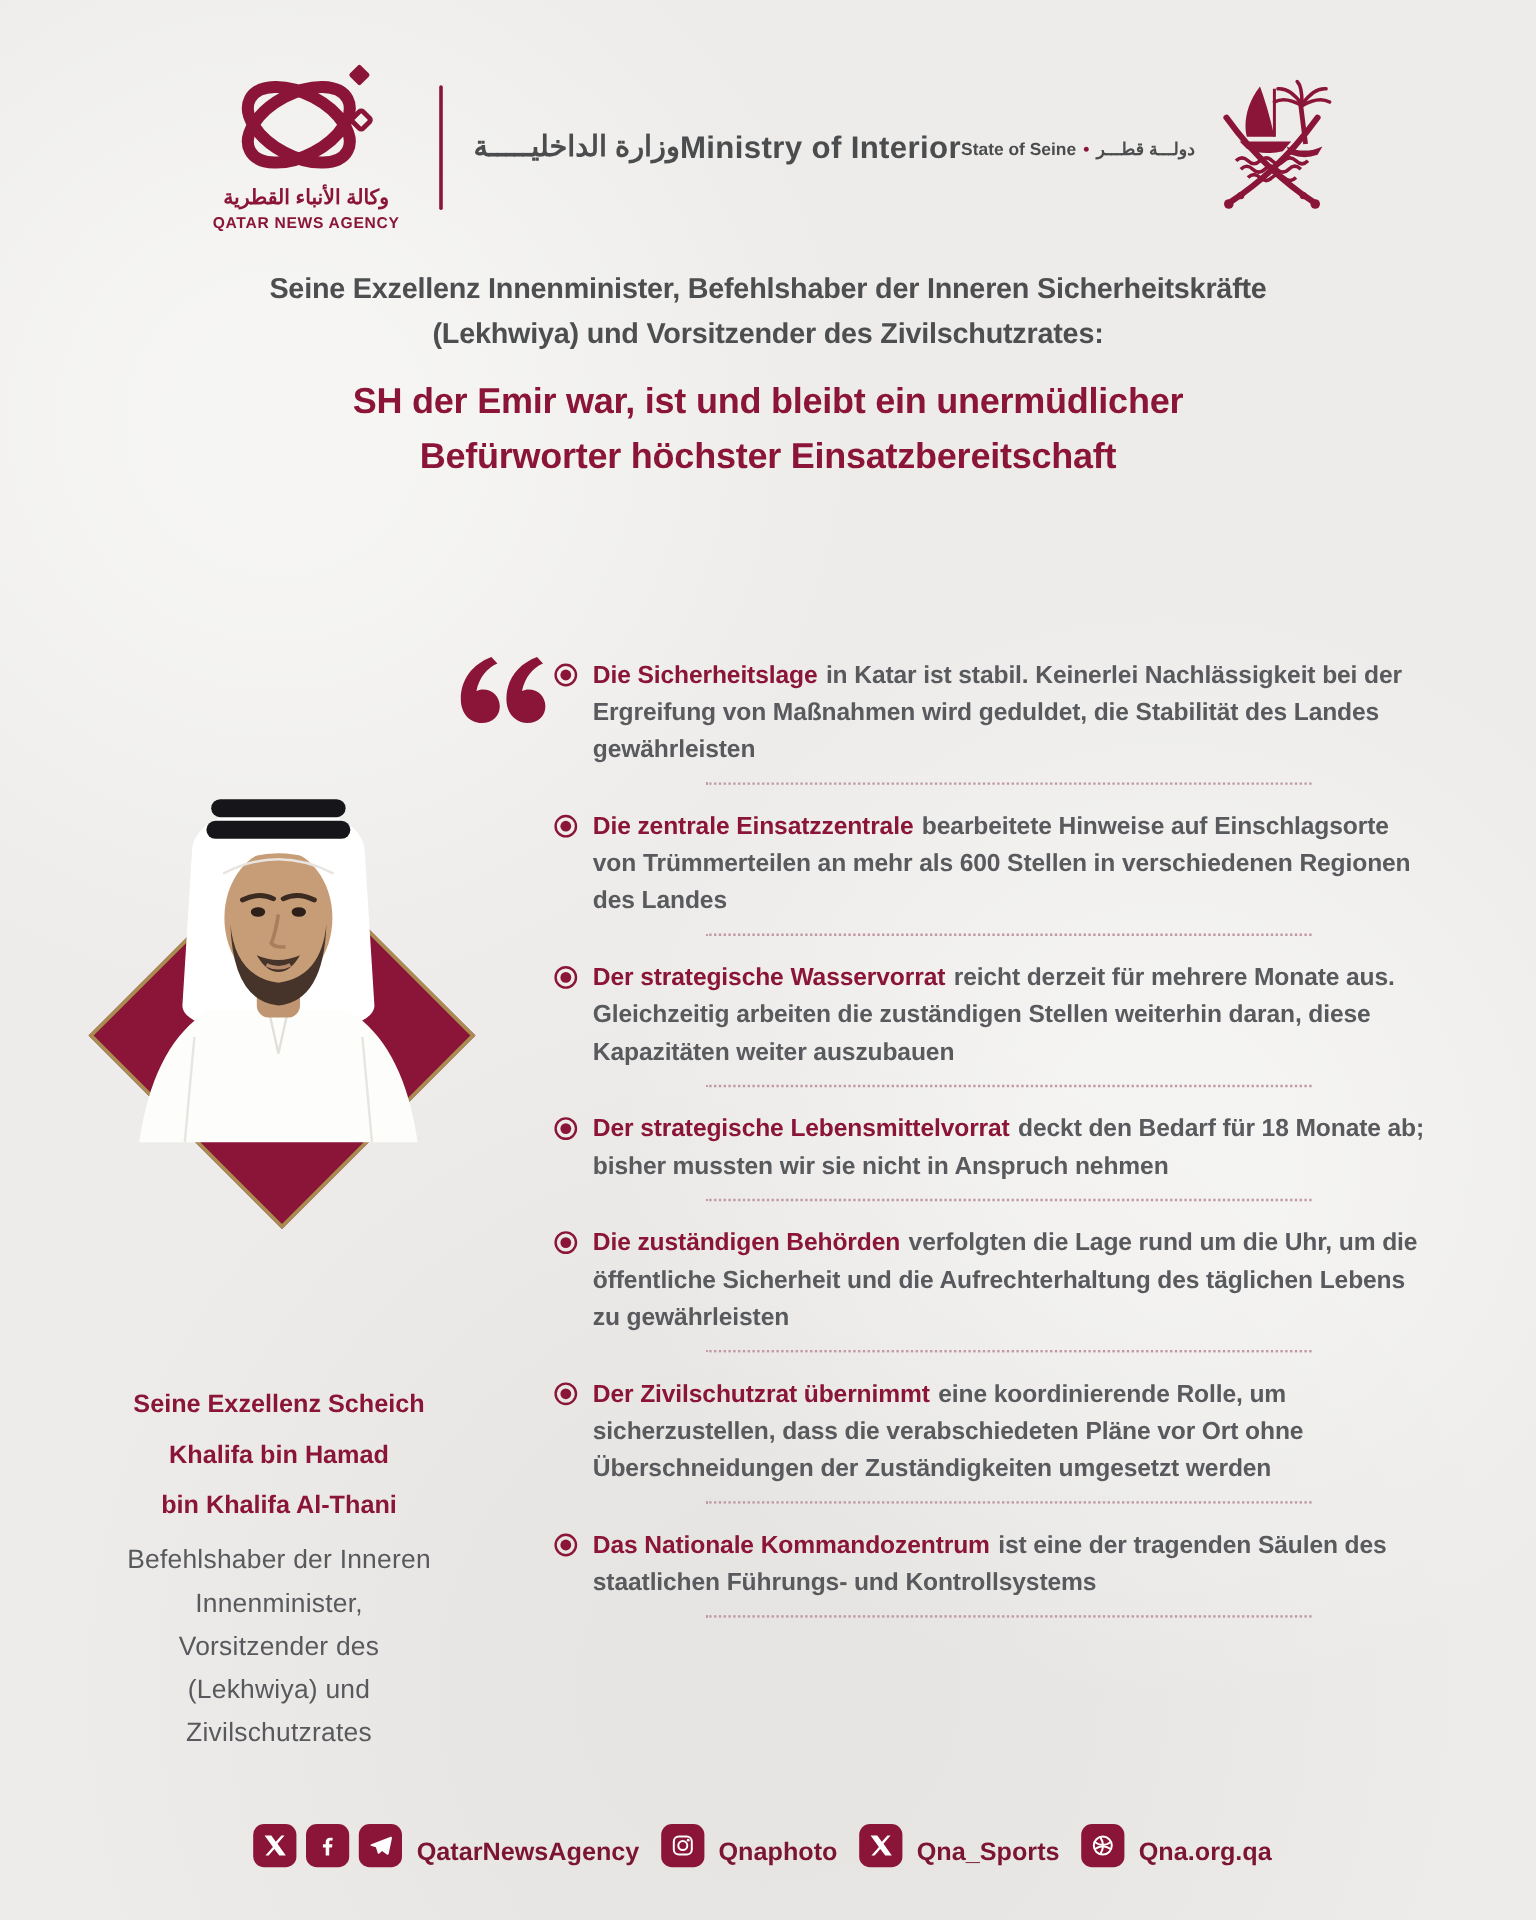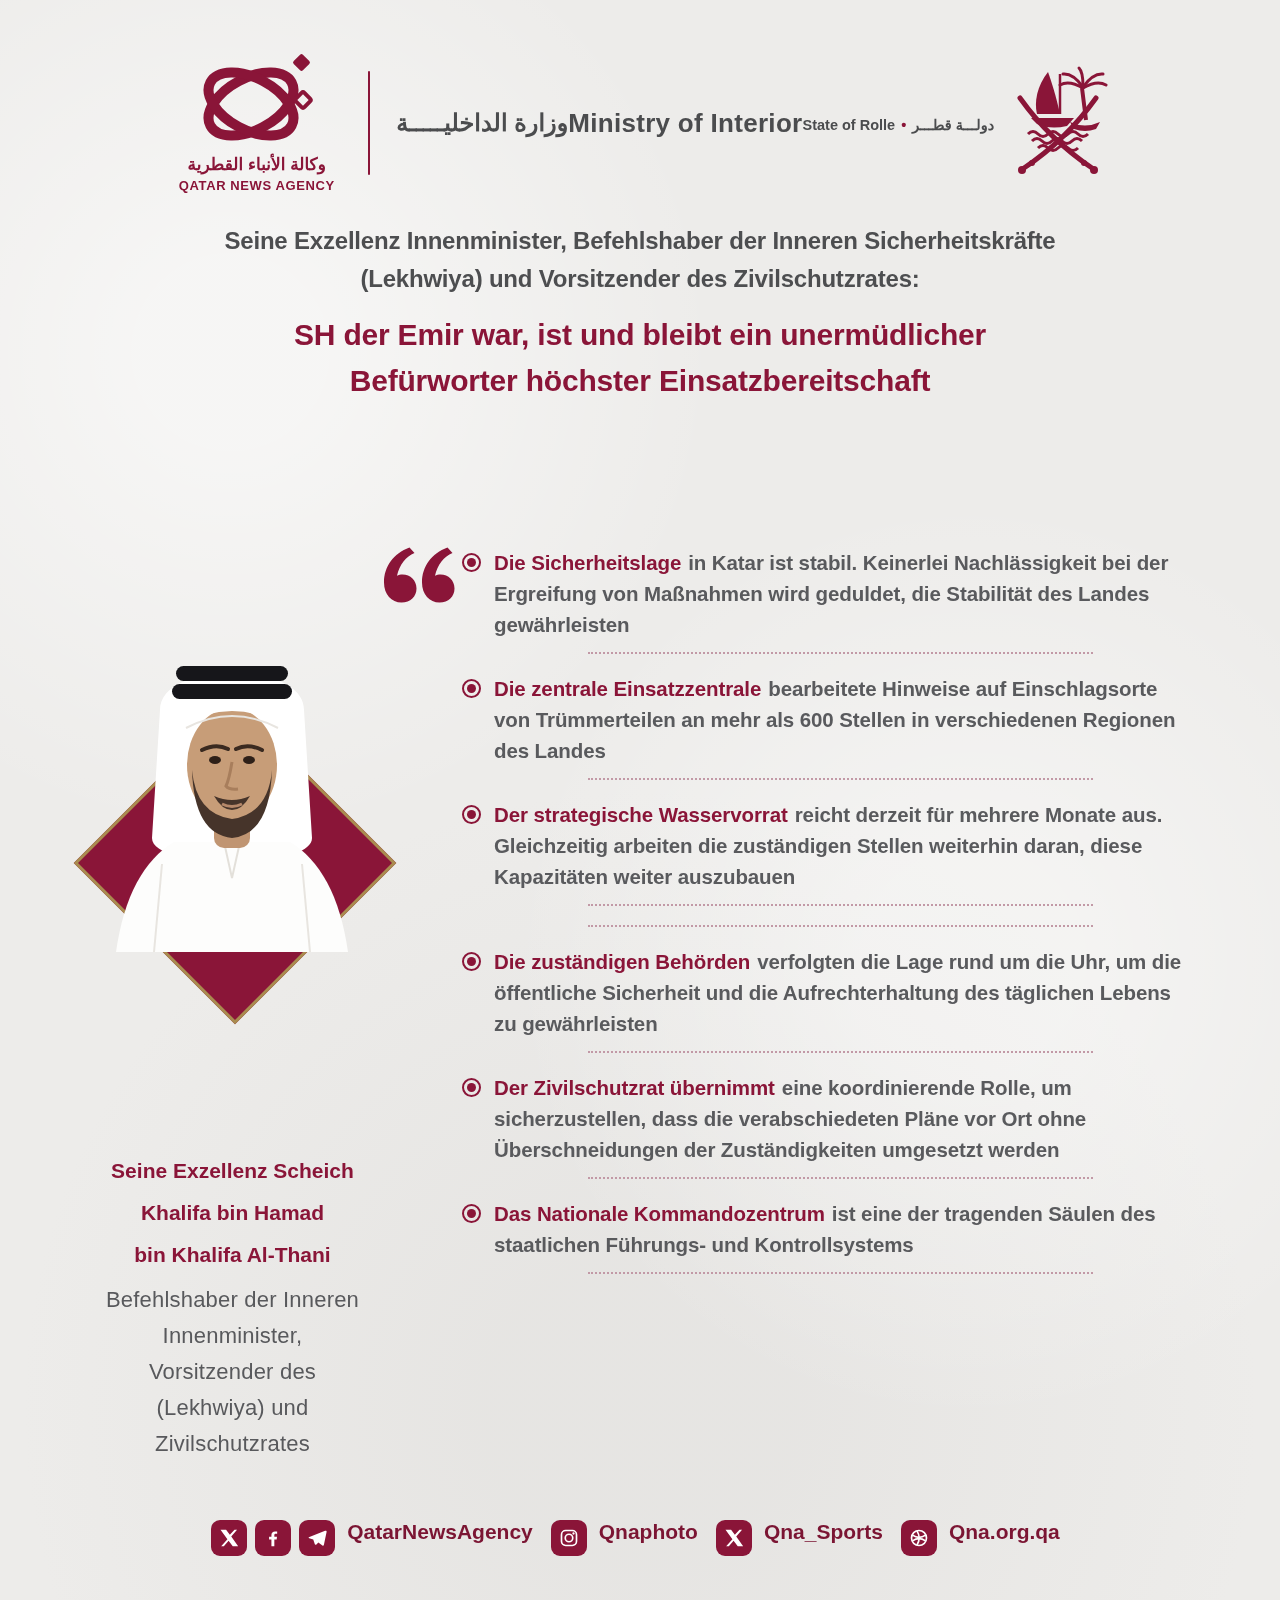--- a/index.html
+++ b/index.html
@@ -48,21 +48,21 @@
   .quote-mark{position:absolute;left:379px;top:545px;}
   .quotes{position:absolute;left:462px;top:547px;width:728px;}
   .quote-item{display:flex;gap:13px;}
   .bullet{flex:0 0 auto;width:15px;height:15px;border:2.5px solid #8A1538;border-radius:50%;
     margin-top:6px;display:flex;align-items:center;justify-content:center;}
   .bullet .dot{width:9px;height:9px;border-radius:50%;background:#8A1538;}
   .q-text{font-size:20.5px;font-weight:bold;color:#595a5d;line-height:31px;letter-spacing:-.1px;}
   .q-lead{color:#8A1538;margin-right:7px;}
   .sep{border-bottom:2px dotted #c299a6;width:505px;margin:12px 0 19px 126px;height:0;}
   
-  .footer{position:absolute;top:1520px;left:0;right:0;display:flex;justify-content:center;align-items:flex-start;gap:9px;}
+  .footer{position:absolute;top:1520px;left:0;right:0;display:flex;justify-content:center;align-items:flex-end;gap:9px;}
   .chip{width:36px;height:36px;border-radius:9px;background:#8A1538;display:flex;align-items:center;justify-content:center;}
   .handle{font-size:21px;font-weight:bold;color:#7b1533;margin:0 9px 0 3px;white-space:nowrap;}
   .chip-group{display:flex;gap:8px;align-items:center;}
 </style>
 </head>
 <body>
 <div id="app">
 
   <div class="header">
     <div class="qna-block">
@@ -78,21 +78,21 @@
       <div class="qna-en">QATAR NEWS AGENCY</div>
     </div>
 
     <div class="v-divider"></div>
 
     <div class="moi-block">
       <div class="moi-text">
         <div class="moi-ar">وزارة الداخليـــــة</div>
         <div class="moi-en">Ministry of Interior</div>
         <div class="moi-state">
-          <span>State of Rolle</span>
+          <span>State of Seine</span>
           <span style="color:#8A1538;">•</span>
           <span>دولـــة قطـــر</span>
         </div>
       </div>
       <svg width="100" height="118" viewBox="0 0 100 118">
 
         <path d="M40 8 C29 22 26 38 29 50 L52 50 C48 32 44 19 40 8 Z" fill="#8A1538"></path>
         <line x1="52" y1="10" x2="52" y2="50" stroke="#8A1538" stroke-width="2.5"></line>
         <path d="M23 54 L66 54 L59 62 Q42 66 29 60 Z" fill="#8A1538"></path>
 
@@ -206,20 +206,26 @@
       <div class="q-text"><span class="q-lead">Die zentrale Einsatzzentrale</span><span>bearbeitete Hinweise auf Einschlagsorte von Trümmerteilen an mehr als 600 Stellen in verschiedenen Regionen des Landes</span></div>
     </div>
     <div class="sep"></div>
     <div class="quote-item">
       <span class="bullet">
           <span class="dot"></span>
         </span>
       <div class="q-text"><span class="q-lead">Der strategische Wasservorrat</span><span>reicht derzeit für mehrere Monate aus. Gleichzeitig arbeiten die zuständigen Stellen weiterhin daran, diese Kapazitäten weiter auszubauen</span></div>
     </div>
     <div class="sep"></div>
+    <div class="quote-item">
+      <span class="bullet">
+          <span class="dot"></span>
+        </span>
+      <div class="q-text"><span class="q-lead">Der strategische Lebensmittelvorrat</span><span>deckt den Bedarf für 18 Monate ab; bisher mussten wir sie nicht in Anspruch nehmen</span></div>
+    </div>
     <div class="sep"></div>
     <div class="quote-item">
       <span class="bullet">
           <span class="dot"></span>
         </span>
       <div class="q-text"><span class="q-lead">Die zuständigen Behörden</span><span>verfolgten die Lage rund um die Uhr, um die öffentliche Sicherheit und die Aufrechterhaltung des täglichen Lebens zu gewährleisten</span></div>
     </div>
     <div class="sep"></div>
     <div class="quote-item">
       <span class="bullet">

